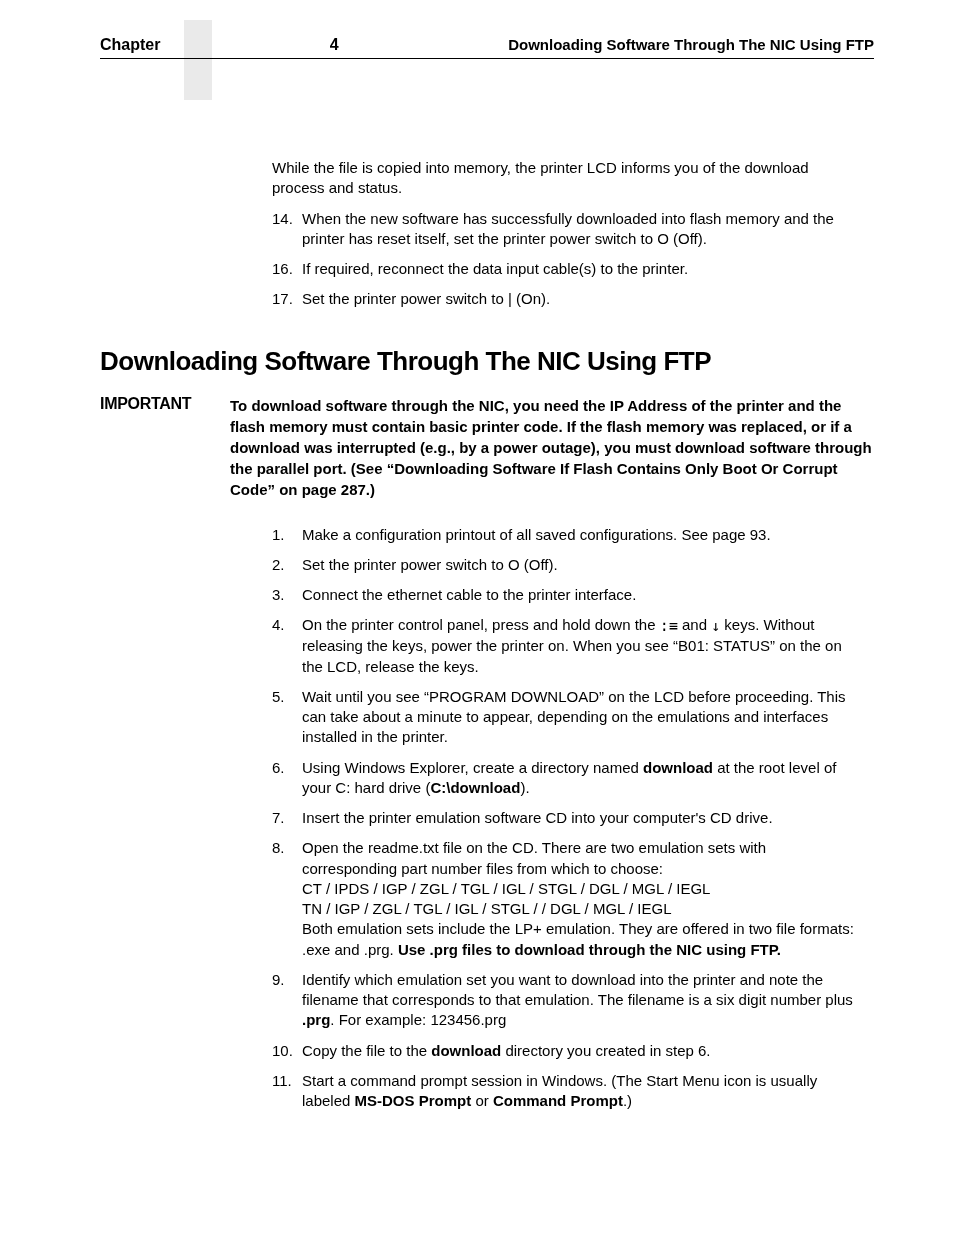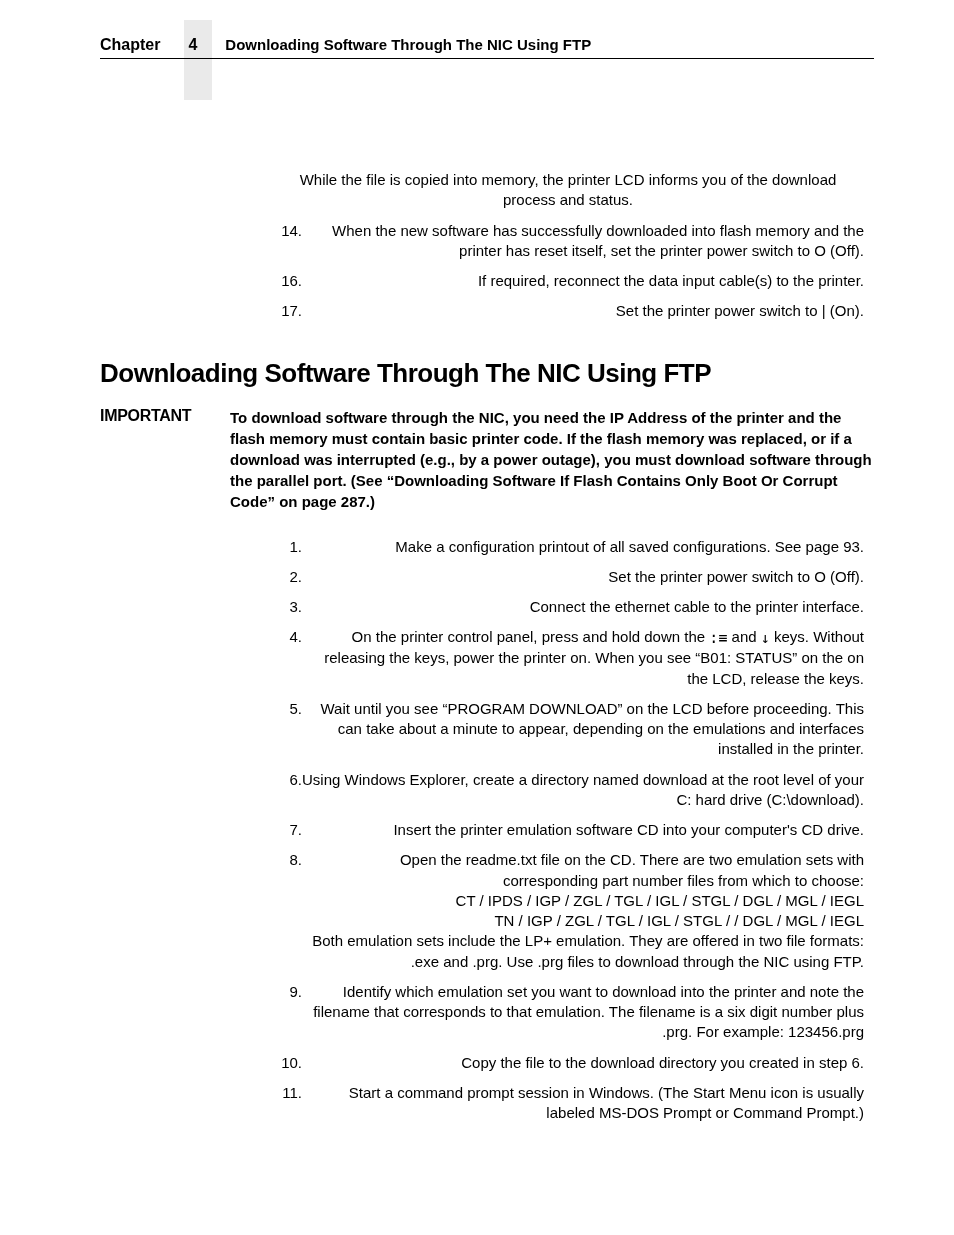--- a/index.html
+++ b/index.html
@@ -12,21 +12,22 @@
     }
     .page {
       padding: 36px 80px 40px 100px;
       position: relative;
     }
     .header-row {
       display: flex;
       align-items: baseline;
       border-bottom: 1.5px solid #000;
       padding-bottom: 4px;
-      margin-bottom: 36px;
+      margin-bottom: 24px;
+      justify-content: space-between;
     }
     .chapter-label {
       font-weight: bold;
       font-size: 16px;
       margin-right: 28px;
     }
     .chapter-number {
       font-weight: bold;
       font-size: 16px;
       margin-right: 28px;
@@ -45,33 +46,31 @@
       z-index: -1;
     }
     .content-indent {
       margin-left: 172px;
       margin-right: 10px;
     }
     .intro-para {
       font-size: 15px;
       line-height: 1.35;
       margin-bottom: 10px;
-      text-align: center;
     }
     ol.numbered {
       list-style: none;
       padding-left: 0;
       margin: 0;
     }
     ol.numbered li {
       font-size: 15px;
       line-height: 1.35;
       margin-bottom: 10px;
       display: flex;
-      text-align: right;
     }
     .num {
       min-width: 30px;
       flex-shrink: 0;
     }
     .li-body {
       flex: 1;
     }
     h1.section-heading {
       font-size: 26px;
@@ -88,21 +87,21 @@
       font-size: 16px;
       min-width: 130px;
       letter-spacing: -0.3px;
     }
     .important-body {
       font-weight: bold;
       font-size: 15px;
       line-height: 1.4;
       flex: 1;
     }
-    .bold { font-weight: normal; margin-top: 16px; }
+    .bold { font-weight: bold; margin-top: 16px; }
     .key-icon {
       display: inline-block;
       vertical-align: middle;
       font-family: monospace;
     }
   </style>
 </head>
 <body>
 
 <div class="page">

